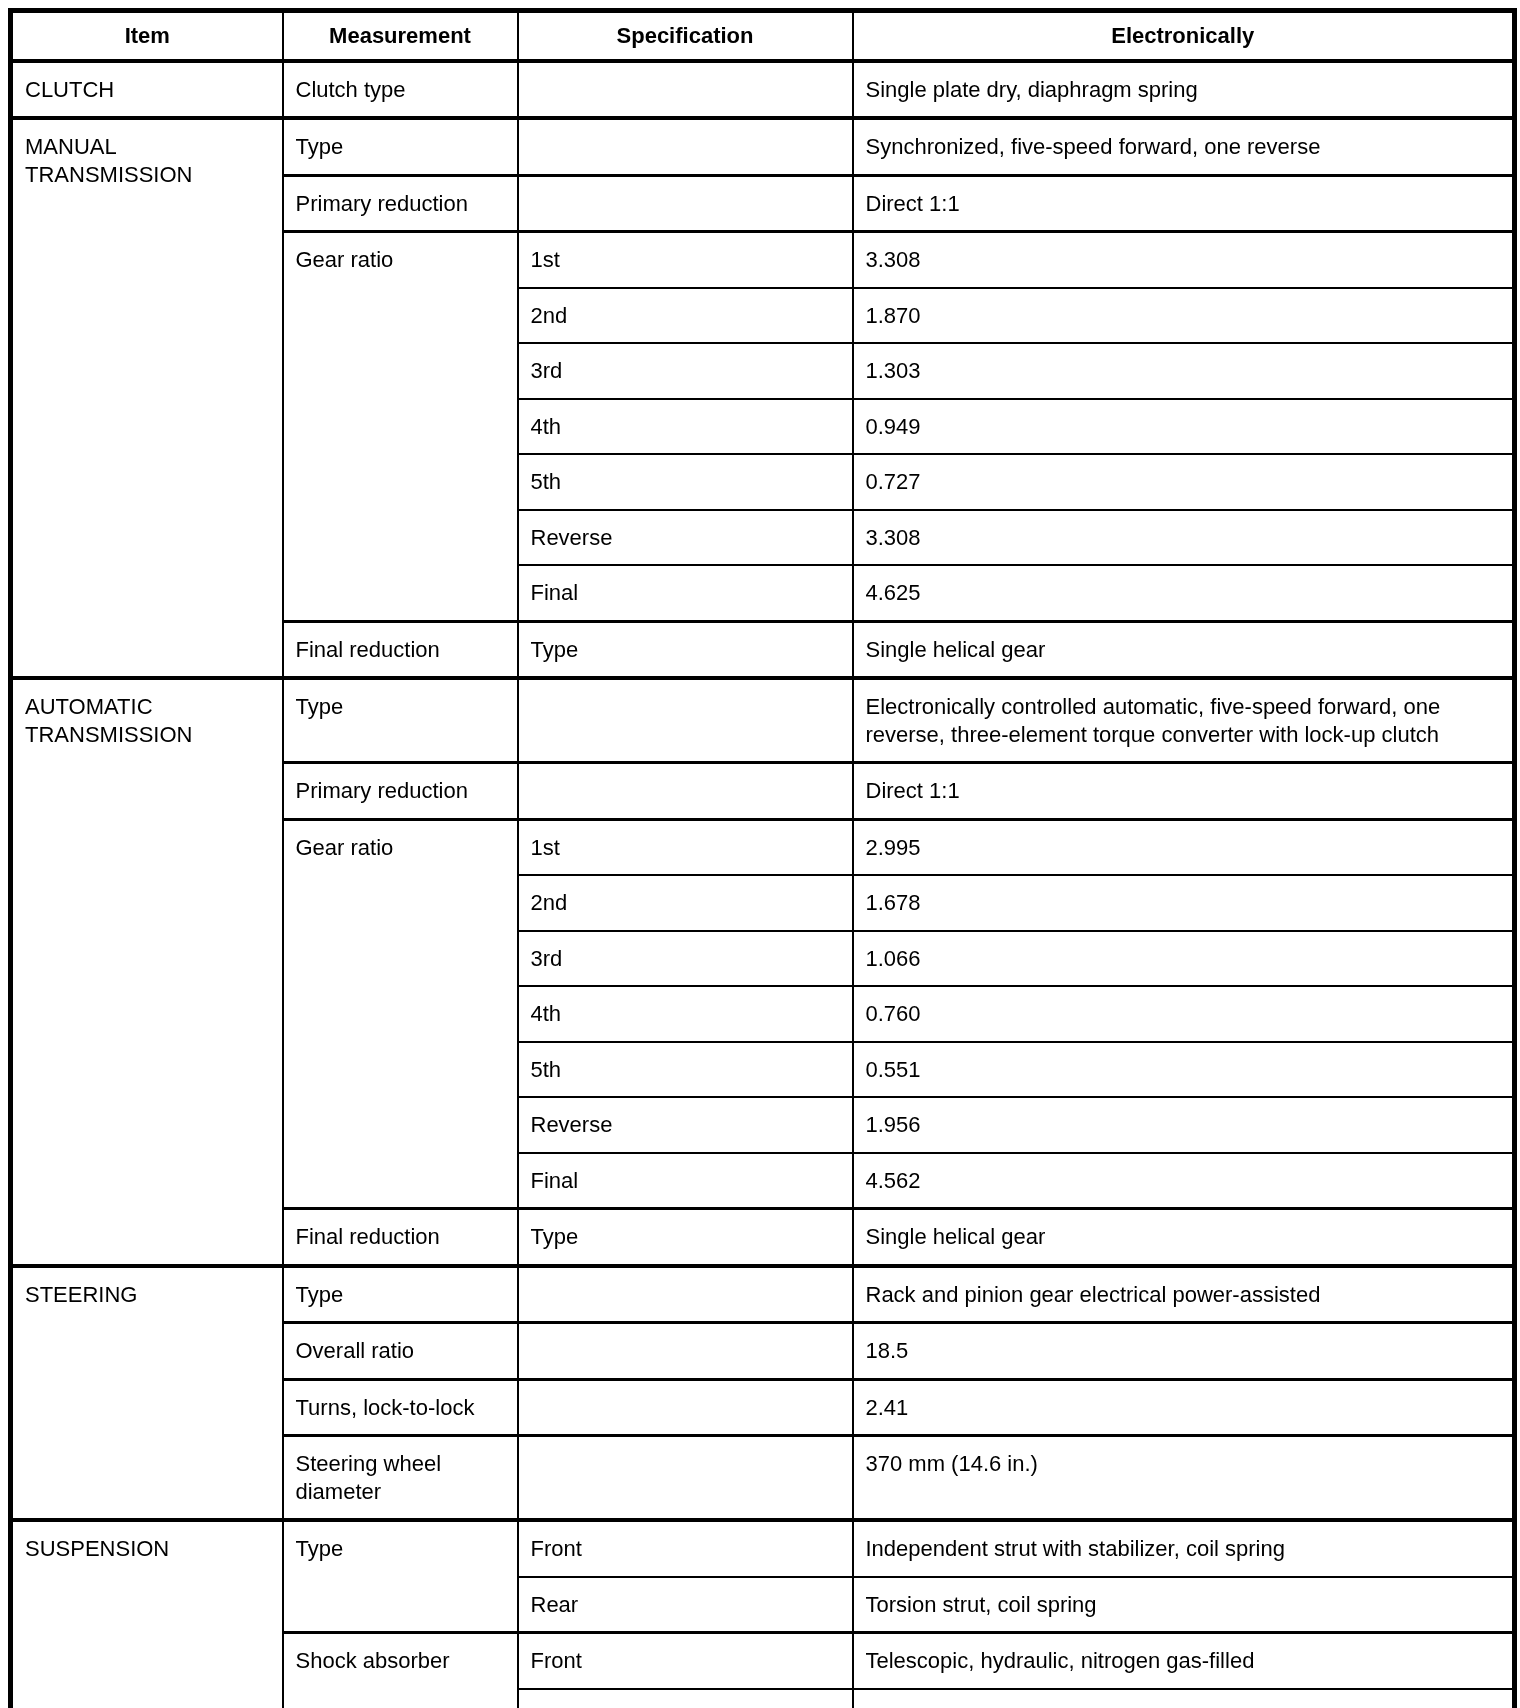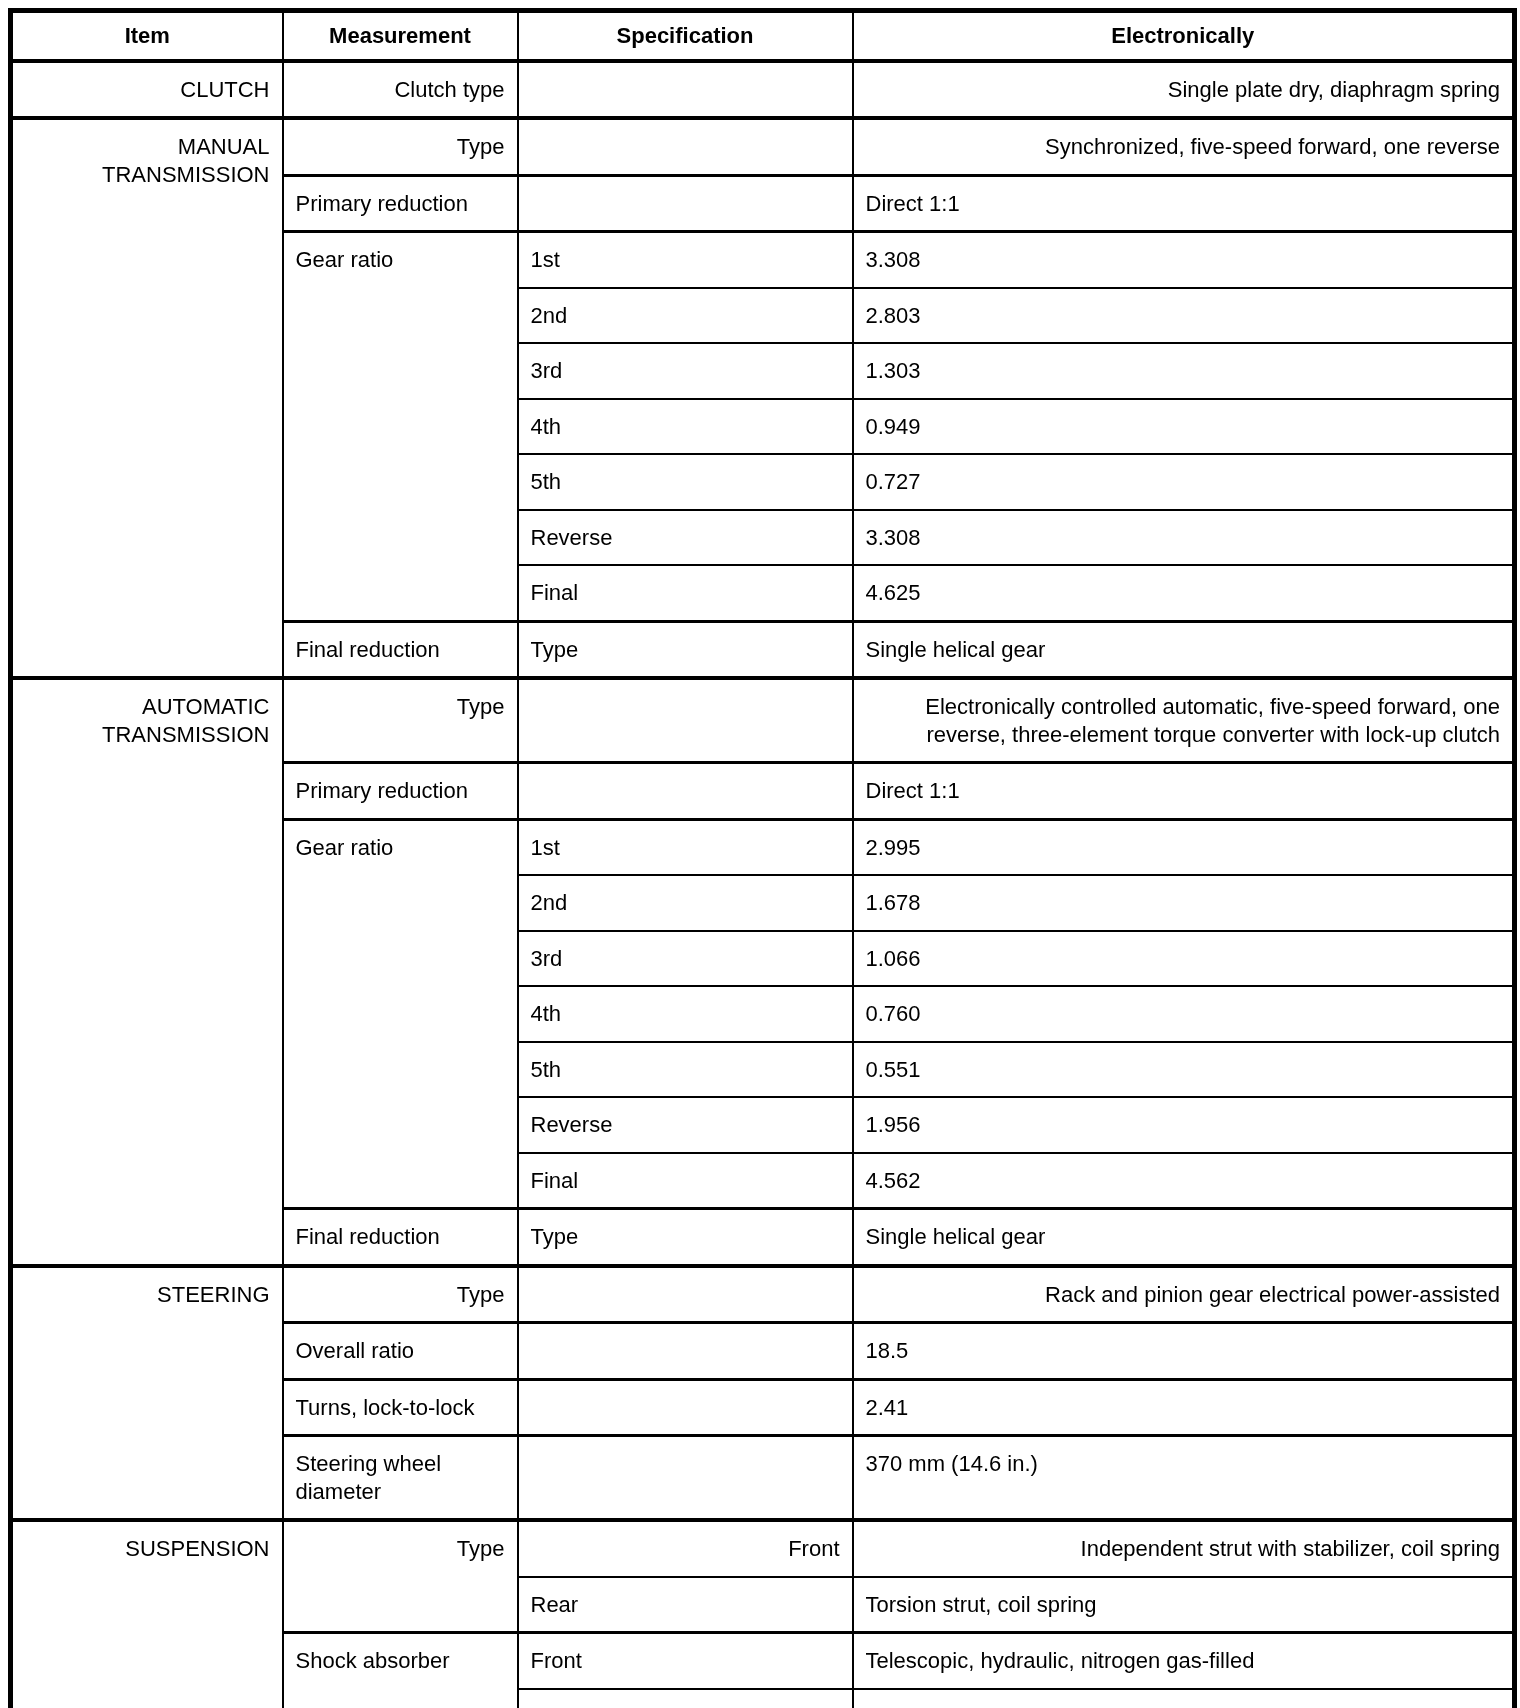--- a/index.html
+++ b/index.html
@@ -37,21 +37,21 @@
   }
   .spec-table thead th {
     text-align: center;
     font-weight: bold;
     padding: 9px 8px;
     border-bottom-width: 3px;
   }
   
   .spec-table td.grp { border-top-width: 3px; }
   
-  .spec-table tr.sec > td { border-top-width: 4px; text-align: right; }
+  .spec-table tr.sec > td { border-top-width: 4px; }
 </style>
 </head>
 <body>
 
 <div class="page">
   <table class="spec-table">
     <colgroup>
       <col style="width:272px">
       <col style="width:235px">
       <col style="width:335px">
@@ -85,21 +85,21 @@
         <td class="grp"></td>
         <td class="grp">Direct 1:1</td>
       </tr>
       <tr>
         <td class="grp" rowspan="7">Gear ratio</td>
         <td class="grp">1st</td>
         <td class="grp">3.308</td>
       </tr>
       <tr>
         <td>2nd</td>
-        <td>2.803</td>
+        <td>1.870</td>
       </tr>
       <tr>
         <td>3rd</td>
         <td>1.303</td>
       </tr>
       <tr>
         <td>4th</td>
         <td>0.949</td>
       </tr>
       <tr>

